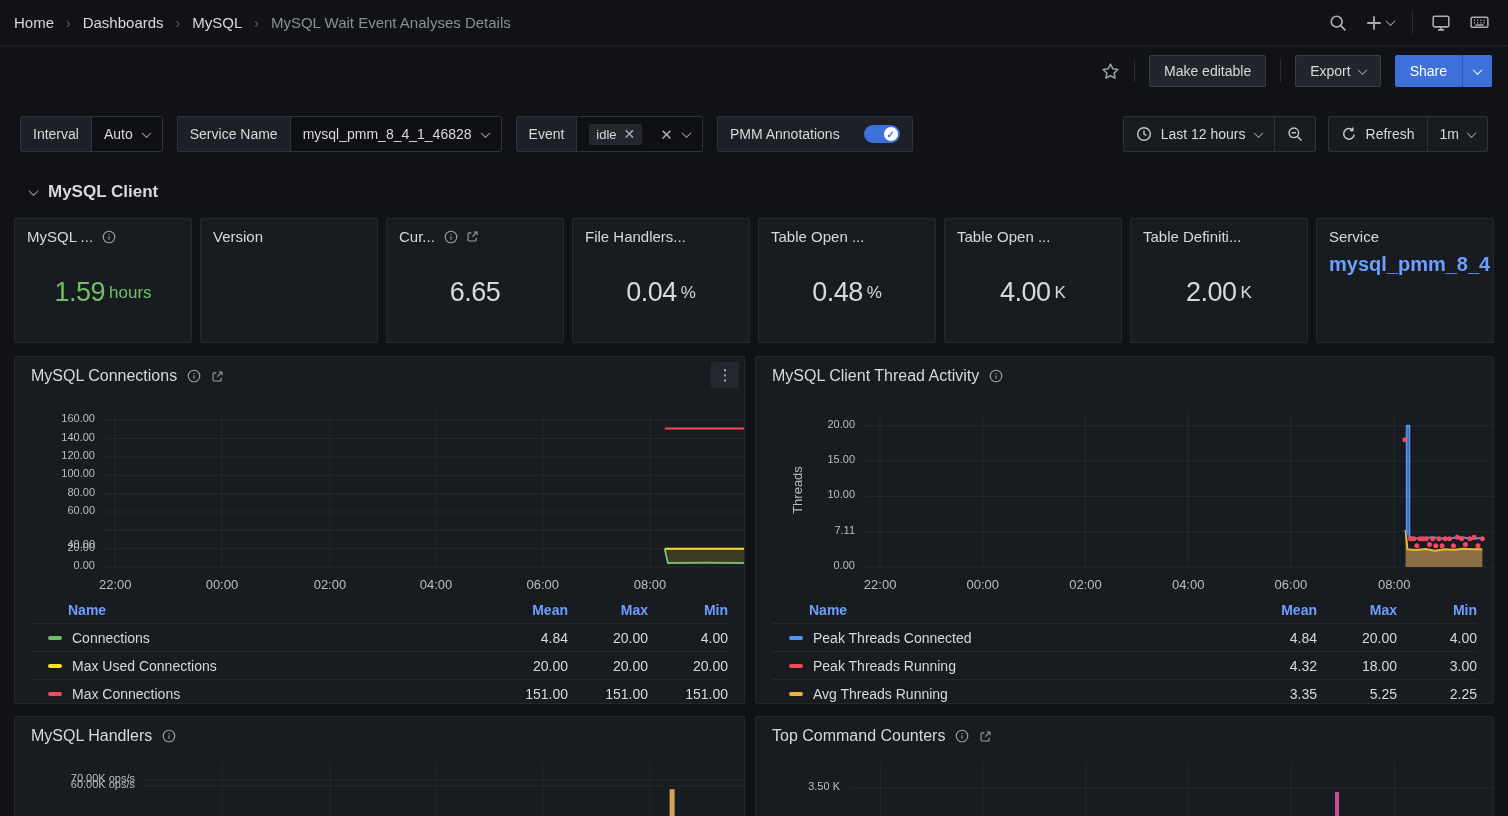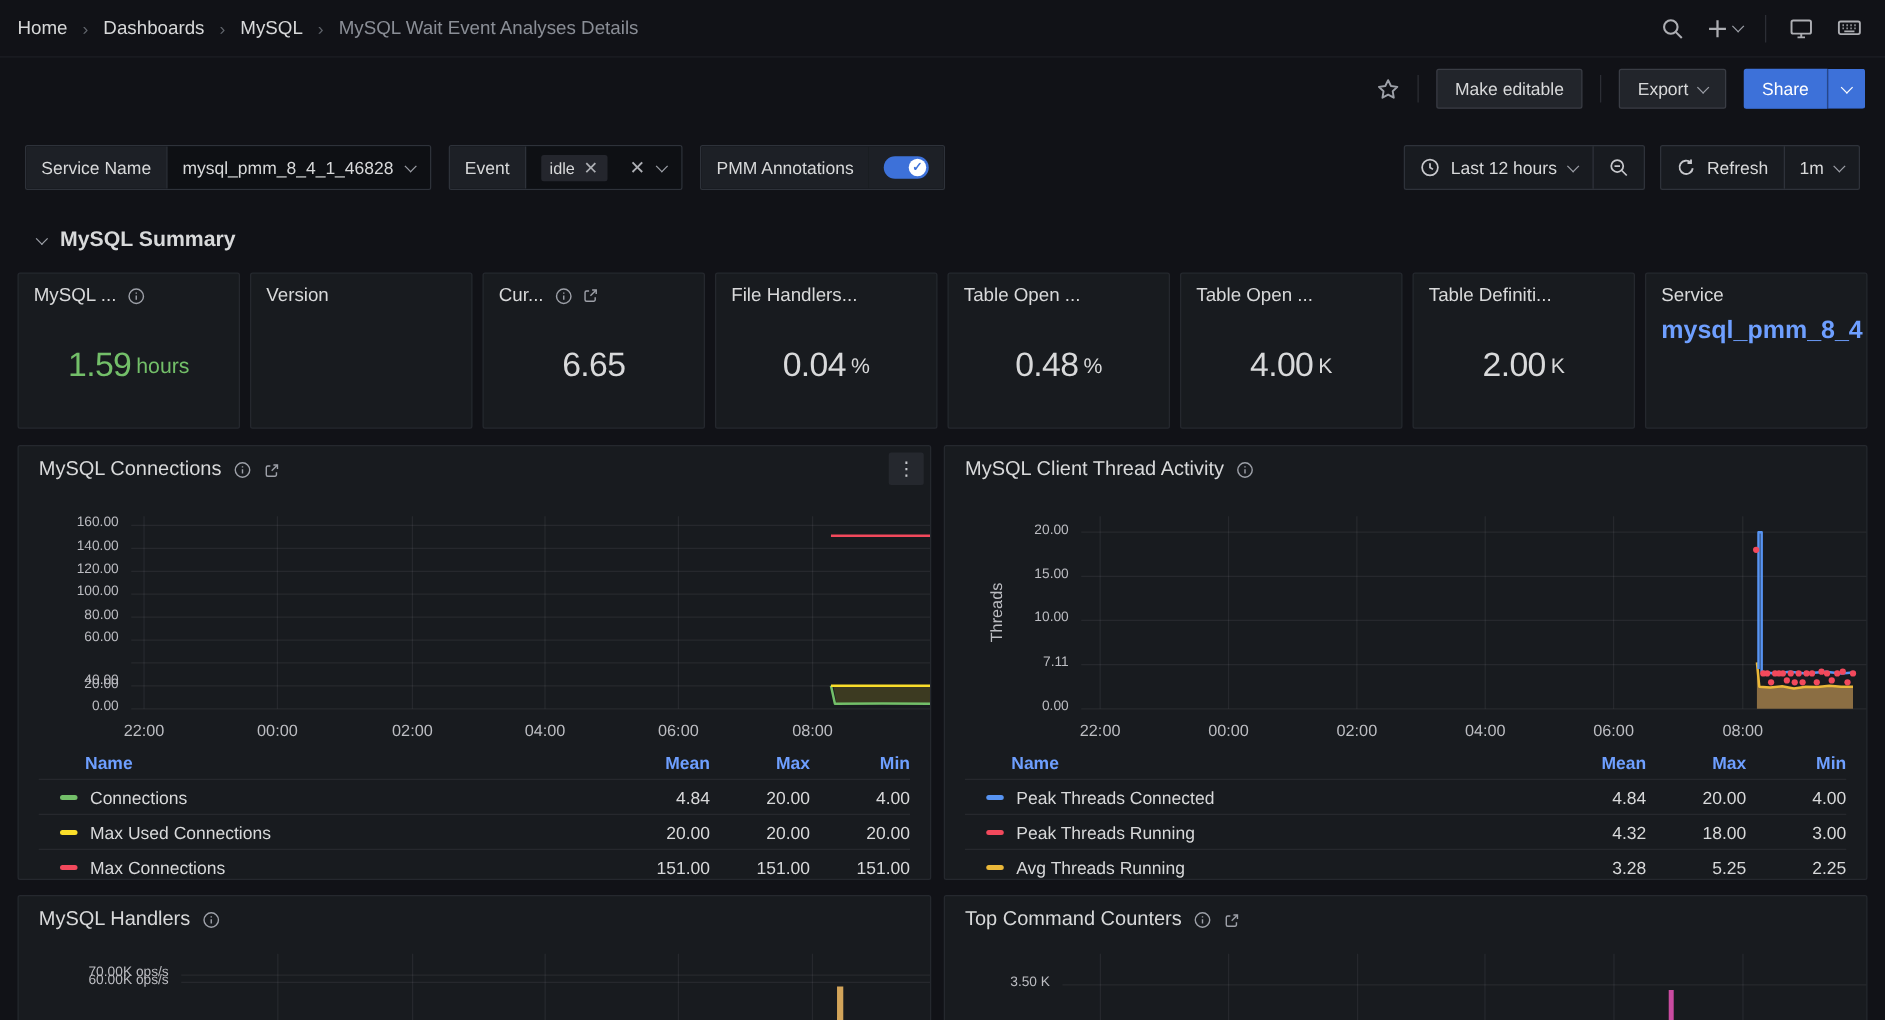--- a/index.html
+++ b/index.html
@@ -140,20 +140,27 @@
   <span class="share-split">
     <button class="btn btn-primary main">Share</button>
     <button class="btn btn-primary caret">
         <span class="chev white"></span>
       </button>
   </span>
 </div>
 
 <div class="filterbar">
   <div class="fgroup">
+    <div class="flabel">Interval</div>
+    <div class="fvalue">
+      <span>Auto</span>
+      <span class="chev"></span>
+    </div>
+  </div>
+  <div class="fgroup">
     <div class="flabel">Service Name</div>
     <div class="fvalue">
       <span>mysql_pmm_8_4_1_46828</span>
       <span class="chev"></span>
     </div>
   </div>
   <div class="fgroup">
     <div class="flabel">Event</div>
     <div class="fvalue">
       <span class="chip">
@@ -207,21 +214,21 @@
       <div class="seg">
         <span>1m</span>
         <span class="chev"></span>
       </div>
     </div>
   </div>
 </div>
 
 <div class="section-header">
   <span class="chev"></span>
-  <span>MySQL Summary</span>
+  <span>MySQL Client</span>
 </div>
 
 <div class="summary-row" id="summary-row">
     <div class="stat-panel">
       <div class="stat-title">
         <span>MySQL ...</span>
         <span class="ic">
           <span style="display: flex;">
             <svg width="14" height="14" viewBox="0 0 16 16" fill="none" stroke="currentColor" stroke-width="1.3">
               <circle cx="8" cy="8" r="6.6"></circle>
@@ -493,21 +500,21 @@
           </span>
           <span class="lg-val">4.32</span>
           <span class="lg-val">18.00</span>
           <span class="lg-val">3.00</span>
         </div>
         <div class="legend-row">
           <span class="lg-name">
             <span class="swatch" style="background: rgb(234, 184, 57);"></span>
             <span>Avg Threads Running</span>
           </span>
-          <span class="lg-val">3.28</span>
+          <span class="lg-val">3.35</span>
           <span class="lg-val">5.25</span>
           <span class="lg-val">2.25</span>
         </div>
       </div>
   </div>
 </div>
 
 <div class="charts-row r2">
   <div class="panel bottom">
     <div class="panel-header">

